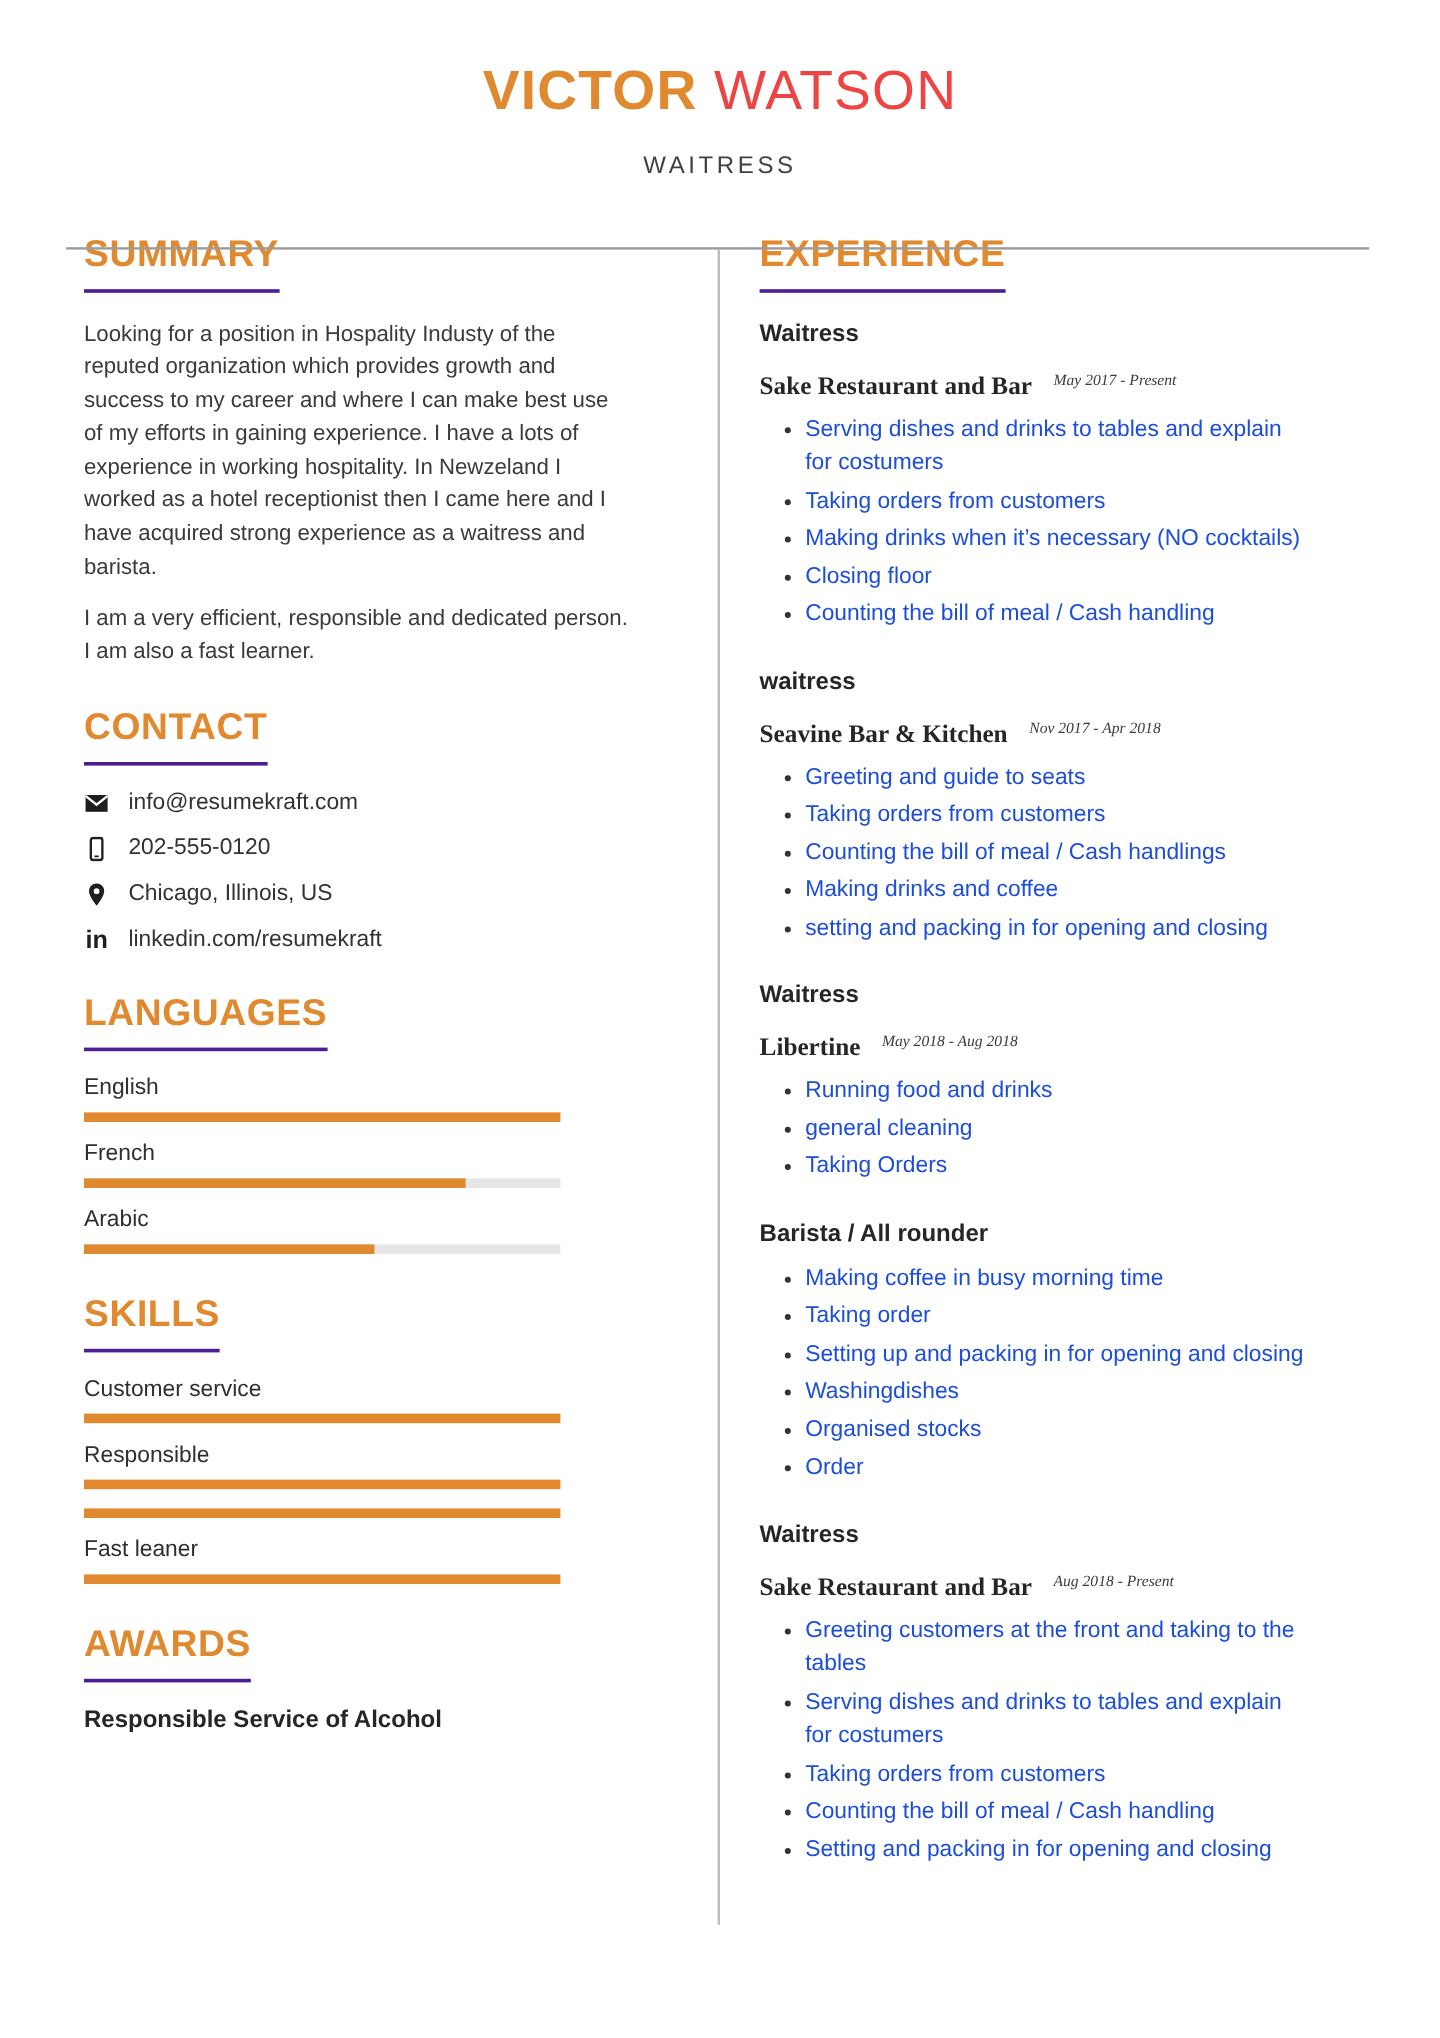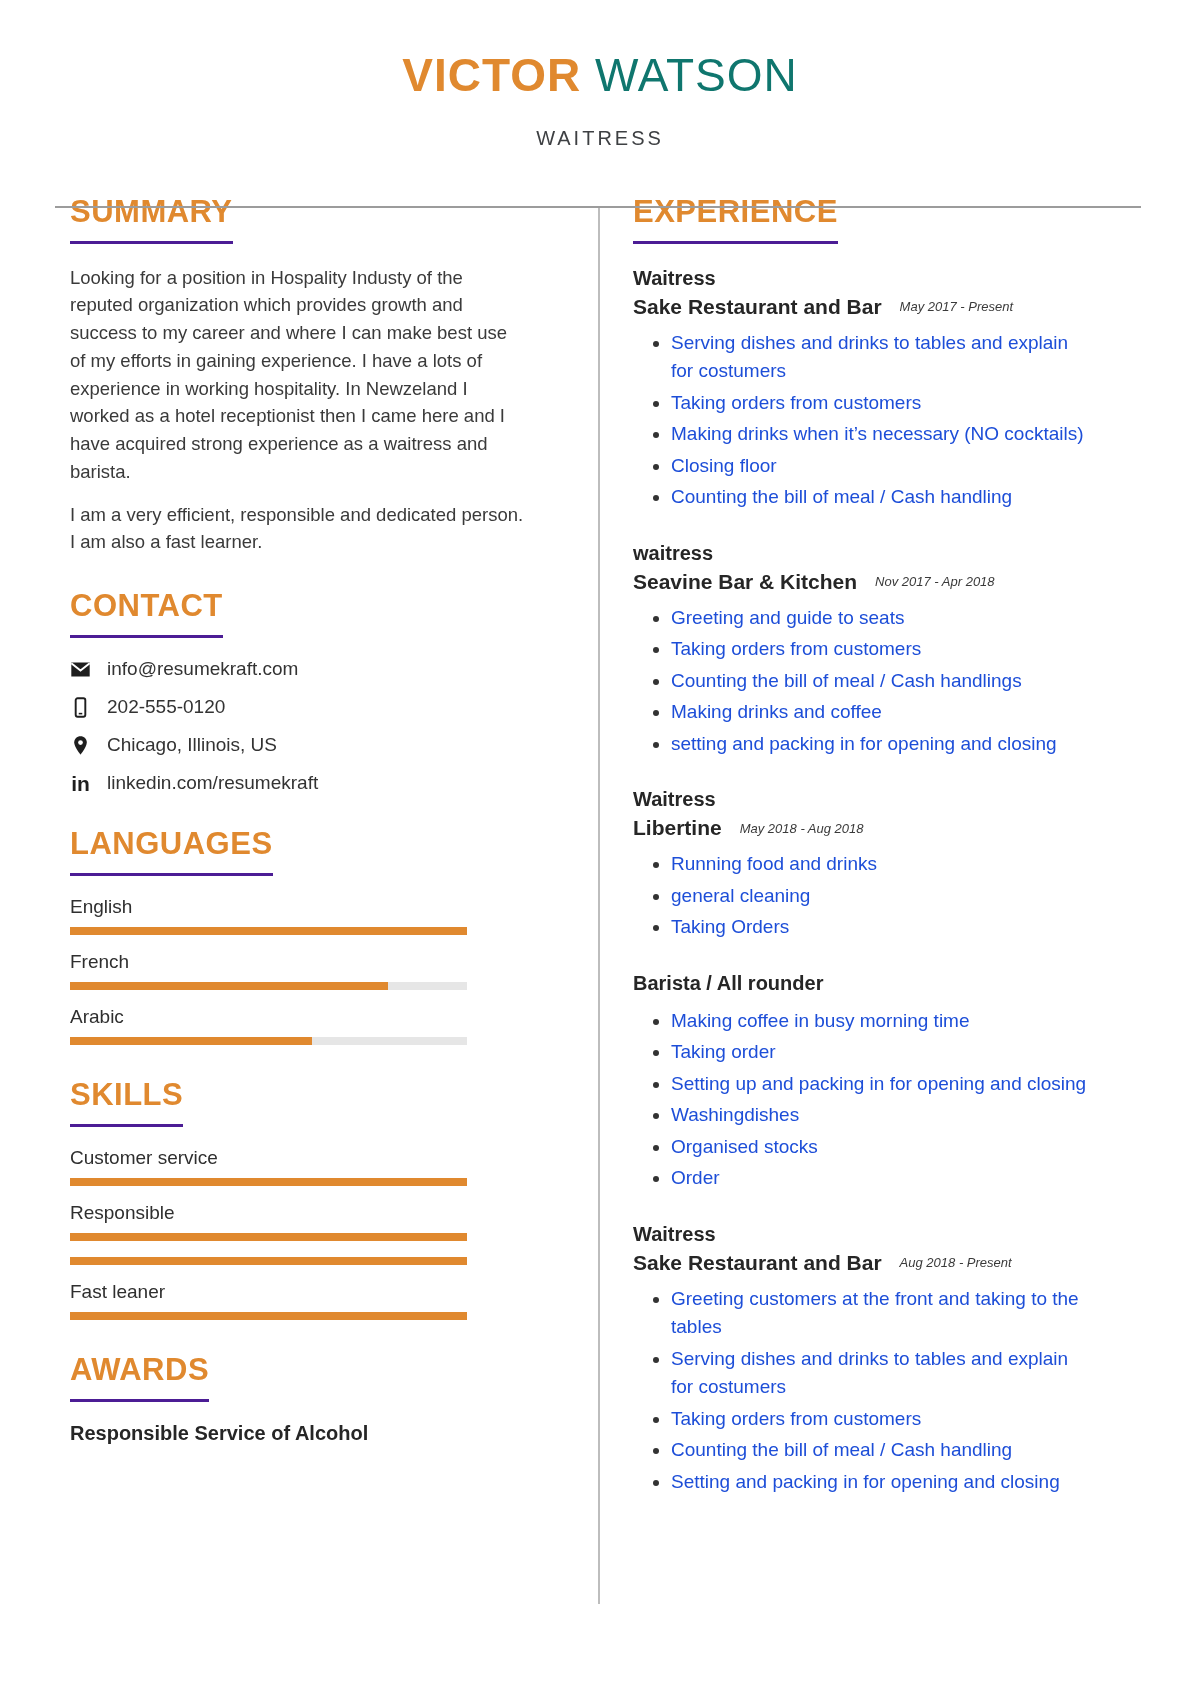--- a/index.html
+++ b/index.html
@@ -11,21 +11,21 @@
     background: #ffffff;
     font-family: "Liberation Sans", "DejaVu Sans", sans-serif;
     color: #3a3a3a;
     overflow: hidden;
   }
 
   
   .header { text-align: center; padding-top: 50px; }
   .name { margin: 0; font-size: 46px; line-height: 1.1; letter-spacing: 1px; }
   .name-first { font-weight: 700; color: #e0892f; }
-  .name-last  { font-weight: 400; color: #0f766e; }
+  .name-last  { font-weight: 400; color: #ef4444; }
   .job-title {
     margin-top: 26px;
     font-size: 20px;
     letter-spacing: 3px;
     color: #3e4043;
   }
 
   
   .top-divider {
     position: absolute; top: 206px; left: 55px;
@@ -76,21 +76,21 @@
   .bar-fill  { height: 100%; background: #e0892f; }
 
   
   .award-item { font-size: 20px; font-weight: 700; color: #262626; }
 
   
   .job { margin-bottom: 27px; }
   .job-title-text {
     margin: 0; font-size: 20px; font-weight: 700; color: #262626; line-height: 1.4;
   }
-  .job-company-line { display: flex; align-items: center; gap: 18px; margin-top: 3px; }
+  .job-company-line { display: flex; align-items: flex-start; gap: 18px; margin-top: 17px; font-family: Liberation Serif, serif; }
   .company { font-size: 21px; font-weight: 700; color: #262626; }
   .dates { font-size: 13px; font-style: italic; color: #3a3a3a; white-space: nowrap; }
   .job-bullets { margin: 10px 0 0 0; padding-left: 38px; }
   .job-bullets li {
     font-size: 19px; color: #1d4ed8; line-height: 1.5; margin-bottom: 3px;
   }
   .job-bullets li::marker { color: #333333; }
 </style>
 </head>
 <body>

